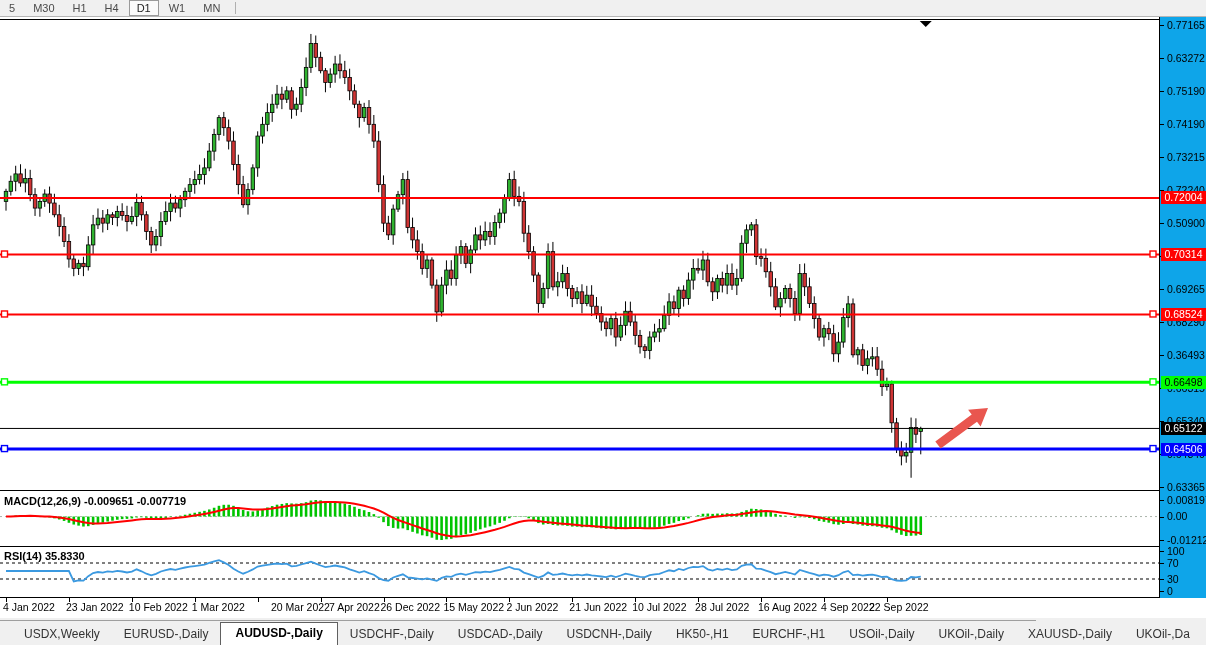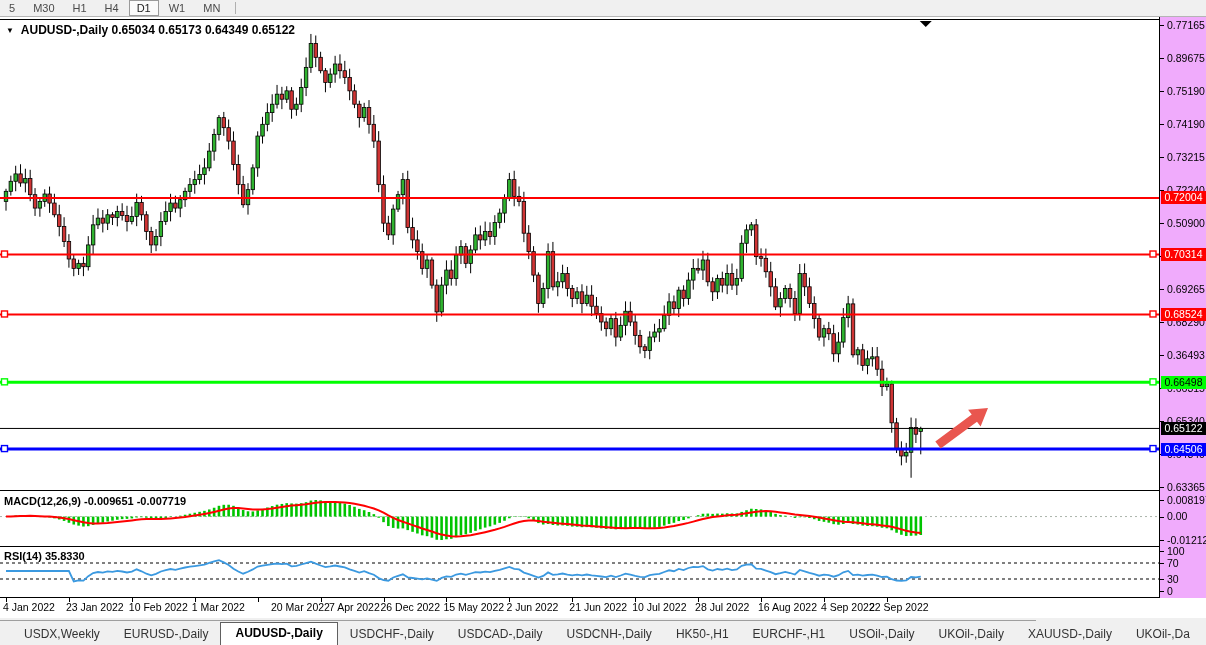--- a/index.html
+++ b/index.html
@@ -11,21 +11,21 @@
   .tfbtn{font-size:11px;color:#4a4a4a;padding:1px 7px;margin:0 1px;border:1px solid transparent;cursor:default;}
   .tfbtn.active{background:#fafafa;border:1px solid #9a9a9a;color:#222;}
   .tfsep{width:1px;height:12px;background:#b0b0b0;margin:0 6px;}
   
   .chartwrap{position:absolute;left:0;top:17px;width:1206px;height:601px;background:#fff;}
   svg{position:absolute;left:0;top:0;}
   .chart-title{position:absolute;left:6px;top:6px;font-size:12px;font-weight:bold;color:#000;white-space:nowrap;}
   .chart-title .tri{font-size:8px;margin-right:4px;vertical-align:1px;}
   .ind-label{position:absolute;left:4px;font-size:11px;font-weight:bold;color:#000;white-space:nowrap;}
   
-  .paxis{position:absolute;left:1159px;top:0;width:47px;height:581px;background:#f0abfc;border-left:1px solid #000;}
+  .paxis{position:absolute;left:1159px;top:0;width:47px;height:581px;background:#0ea5e9;border-left:1px solid #000;}
   .tick{position:absolute;left:7px;font-size:10.5px;color:#000;white-space:nowrap;}
   .tickdash{position:absolute;left:0;width:4px;height:1px;background:#000;}
   .plabel{position:absolute;left:1px;width:45px;height:13px;font-size:10.5px;text-align:center;line-height:13px;}
   
   .daxis{position:absolute;left:0;top:581px;width:1159px;height:20px;background:#fff;}
   .dlabel{position:absolute;top:3px;font-size:10.5px;color:#000;white-space:nowrap;}
   .dtick{position:absolute;top:0;width:1px;height:4px;background:#000;}
   
   .tabbar{position:absolute;left:0;top:620px;width:1036px;height:25px;background:#f0f0f0;
           border-top:1px solid #9e9e9e;display:flex;align-items:flex-end;padding-left:12px;box-sizing:border-box;}
@@ -646,34 +646,28 @@
           <line x1="915.92" y1="516.5512304466885" x2="915.92" y2="535.5876155753116" stroke="#00c400" stroke-width="2.6"></line>
           <line x1="920.76" y1="516.5512304466885" x2="920.76" y2="534.9977462845799" stroke="#00c400" stroke-width="2.6"></line>
         </g>
         <polyline fill="none" stroke="#ff0000" stroke-width="2" points="6,516.6 10.84,516.5 15.68,516.3 20.52,516.1 25.36,515.9 30.2,515.8 35.04,516.0 39.879999999999995,516.2 44.72,516.4 49.56,516.6 54.4,517.0 59.239999999999995,517.5 64.08,518.2 68.92,519.1 73.75999999999999,520.2 78.6,521.3 83.44,522.3 88.28,523.1 93.12,523.5 97.96,523.5 102.8,523.3 107.64,523.0 112.47999999999999,522.5 117.32,522.0 122.16,521.4 127,520.9 131.84,520.4 136.68,519.8 141.51999999999998,519.3 146.35999999999999,519.0 151.2,518.9 156.04,519.0 160.88,518.9 165.72,518.7 170.56,518.4 175.4,518.0 180.24,517.5 185.07999999999998,517.0 189.92,516.3 194.76,515.6 199.6,514.8 204.44,514.0 209.28,513.1 214.12,512.0 218.95999999999998,510.8 223.79999999999998,509.6 228.64,508.6 233.48,508.1 238.32,508.0 243.16,508.4 248,509.0 252.84,509.5 257.68,509.6 262.52,509.5 267.36,509.1 272.2,508.5 277.03999999999996,507.7 281.88,507.0 286.71999999999997,506.2 291.56,505.6 296.4,505.2 301.24,504.8 306.08,504.3 310.92,503.5 315.76,502.8 320.59999999999997,502.3 325.44,502.1 330.28,502.1 335.12,502.1 339.96,502.2 344.8,502.5 349.64,503.0 354.48,503.7 359.32,504.7 364.15999999999997,505.8 369,507.1 373.84,508.5 378.68,510.3 383.52,512.7 388.36,515.4 393.2,517.9 398.03999999999996,520.0 402.88,521.7 407.71999999999997,523.4 412.56,525.1 417.4,526.8 422.24,528.5 427.08,530.0 431.91999999999996,531.5 436.76,533.2 441.59999999999997,534.6 446.44,535.5 451.28,536.2 456.12,536.4 460.96,536.2 465.8,535.8 470.64,535.2 475.47999999999996,534.3 480.32,533.3 485.15999999999997,532.2 490,531.0 494.84,529.8 499.68,528.4 504.52,526.9 509.36,525.1 514.2,523.5 519.04,522.0 523.88,521.0 528.72,520.5 533.56,520.5 538.4,521.0 543.24,521.7 548.0799999999999,522.2 552.92,522.7 557.76,523.3 562.6,523.7 567.4399999999999,524.1 572.28,524.6 577.12,525.0 581.96,525.5 586.8,525.8 591.64,526.1 596.48,526.4 601.3199999999999,526.8 606.16,527.2 611,527.5 615.84,527.9 620.68,528.1 625.52,528.2 630.36,528.1 635.1999999999999,528.1 640.04,528.1 644.88,528.3 649.72,528.3 654.56,528.2 659.4,527.9 664.24,527.5 669.0799999999999,526.8 673.92,526.0 678.76,525.0 683.6,524.0 688.4399999999999,522.9 693.28,521.6 698.12,520.3 702.96,519.0 707.8,517.9 712.64,517.1 717.48,516.4 722.3199999999999,515.9 727.16,515.3 732,515.0 736.84,514.7 741.68,514.1 746.52,513.3 751.36,512.4 756.1999999999999,511.7 761.04,511.3 765.88,511.1 770.72,511.2 775.56,511.7 780.4,512.4 785.24,513.1 790.0799999999999,513.8 794.92,514.6 799.76,515.1 804.6,515.6 809.4399999999999,516.1 814.28,516.7 819.12,517.5 823.9599999999999,518.4 828.8,519.3 833.64,520.2 838.48,521.1 843.3199999999999,521.7 848.16,521.9 853,522.3 857.8399999999999,522.8 862.68,523.3 867.52,523.9 872.36,524.3 877.1999999999999,524.8 882.04,525.4 886.88,526.0 891.72,526.8 896.56,528.0 901.4,529.4 906.24,530.7 911.0799999999999,531.7 915.92,532.5 920.76,533.0"></polyline>
         <line x1="0" y1="563" x2="1159" y2="563" stroke="#000" stroke-width="1" stroke-dasharray="3 3"></line>
         <line x1="0" y1="579" x2="1159" y2="579" stroke="#000" stroke-width="1" stroke-dasharray="3 3"></line>
         <polyline fill="none" stroke="#3b99e0" stroke-width="1.8" points="6,571.0 10.84,571.0 15.68,571.0 20.52,571.0 25.36,571.0 30.2,571.0 35.04,571.0 39.879999999999995,571.0 44.72,571.0 49.56,571.0 54.4,571.0 59.239999999999995,571.0 64.08,571.0 68.92,571.0 73.75999999999999,581.4 78.6,580.3 83.44,580.6 88.28,576.2 93.12,573.0 97.96,572.0 102.8,572.7 107.64,571.4 112.47999999999999,571.8 117.32,570.9 122.16,571.5 127,572.5 131.84,571.6 136.68,569.3 141.51999999999998,571.3 146.35999999999999,573.7 151.2,575.4 156.04,573.9 160.88,571.5 165.72,570.1 170.56,569.0 175.4,569.8 180.24,568.6 185.07999999999998,567.5 189.92,566.7 194.76,566.1 199.6,565.4 204.44,564.6 209.28,562.9 214.12,561.4 218.95999999999998,560.2 223.79999999999998,562.4 228.64,565.0 233.48,568.8 238.32,571.5 243.16,573.7 248,571.8 252.84,569.4 257.68,566.5 262.52,565.6 267.36,564.8 272.2,564.2 277.03999999999996,563.5 281.88,564.2 286.71999999999997,563.6 291.56,566.4 296.4,565.9 301.24,564.5 306.08,563.1 310.92,561.6 315.76,563.7 320.59999999999997,565.5 325.44,567.1 330.28,566.4 335.12,565.5 339.96,566.5 344.8,567.4 349.64,569.3 354.48,570.9 359.32,572.5 364.15999999999997,571.2 369,573.1 373.84,574.7 378.68,578.1 383.52,580.2 388.36,580.7 393.2,577.5 398.03999999999996,575.9 402.88,574.3 407.71999999999997,577.3 412.56,578.0 417.4,578.6 422.24,579.4 427.08,578.4 431.91999999999996,579.7 436.76,580.9 441.59999999999997,577.9 446.44,576.3 451.28,576.8 456.12,574.5 460.96,573.7 465.8,574.9 470.64,573.5 475.47999999999996,572.1 480.32,572.5 485.15999999999997,571.7 490,572.2 494.84,570.8 499.68,569.8 504.52,568.4 509.36,566.9 514.2,568.8 519.04,569.4 523.88,572.6 528.72,574.1 533.56,575.8 538.4,577.6 543.24,575.9 548.0799999999999,572.4 552.92,574.8 557.76,574.3 562.6,573.5 567.4399999999999,574.6 572.28,575.3 577.12,574.6 581.96,575.4 586.8,574.5 591.64,575.3 596.48,575.9 601.3199999999999,576.5 606.16,577.1 611,575.7 615.84,577.1 620.68,575.5 625.52,573.7 630.36,574.7 635.1999999999999,575.9 640.04,576.8 644.88,577.1 649.72,575.1 654.56,574.4 659.4,573.9 664.24,572.0 669.0799999999999,570.3 673.92,571.2 678.76,568.9 683.6,570.1 688.4399999999999,568.0 693.28,566.8 698.12,567.1 702.96,566.1 707.8,569.3 712.64,570.6 717.48,569.0 722.3199999999999,569.9 727.16,568.6 732,570.2 736.84,569.4 741.68,565.8 746.52,564.7 751.36,564.3 756.1999999999999,568.7 761.04,568.9 765.88,570.6 770.72,572.2 775.56,574.2 780.4,573.2 785.24,571.9 790.0799999999999,573.0 794.92,574.5 799.76,570.0 804.6,571.3 809.4399999999999,572.9 814.28,574.2 819.12,575.7 823.9599999999999,574.7 828.8,575.1 833.64,576.7 838.48,575.2 843.3199999999999,572.3 848.16,570.9 853,575.1 857.8399999999999,574.6 862.68,575.7 867.52,575.0 872.36,574.7 877.1999999999999,575.7 882.04,577.0 886.88,576.6 891.72,579.2 896.56,580.5 901.4,580.8 906.24,580.3 911.0799999999999,577.0 915.92,577.4 920.76,576.7"></polyline>
         <polygon fill="#e9564f" points="940.7,448.6 977.0,421.7 980.6,426.6 988.0,408.0 968.1,409.7 971.7,414.5 935.3,441.4"></polygon>
       </svg>
 
-    <div class="chart-title">
-      <span class="tri">▼</span>
-      <span>AUDUSD-,Daily</span>
-      <span> </span>
-      <span>0.65034 0.65173 0.64349 0.65122</span>
-    </div>
     <div class="ind-label" style="top:478px">MACD(12,26,9) -0.009651 -0.007719</div>
     <div class="ind-label" style="top:533px">RSI(14) 35.8330</div>
 
     <div class="paxis" id="paxis">
         <div class="tickdash" style="top:7.5px"></div>
         <div class="tick" style="top:1.5px">0.77165</div>
         <div class="tickdash" style="top:41.0px"></div>
-        <div class="tick" style="top:35.0px">0.89675</div>
+        <div class="tick" style="top:35.0px">0.63272</div>
         <div class="tickdash" style="top:73.7px"></div>
         <div class="tick" style="top:67.7px">0.75190</div>
         <div class="tickdash" style="top:107.2px"></div>
         <div class="tick" style="top:101.2px">0.74190</div>
         <div class="tickdash" style="top:139.8px"></div>
         <div class="tick" style="top:133.8px">0.73215</div>
         <div class="tickdash" style="top:172.5px"></div>
         <div class="tick" style="top:166.5px">0.72240</div>
         <div class="tickdash" style="top:206.0px"></div>
         <div class="tick" style="top:200.0px">0.50900</div>

